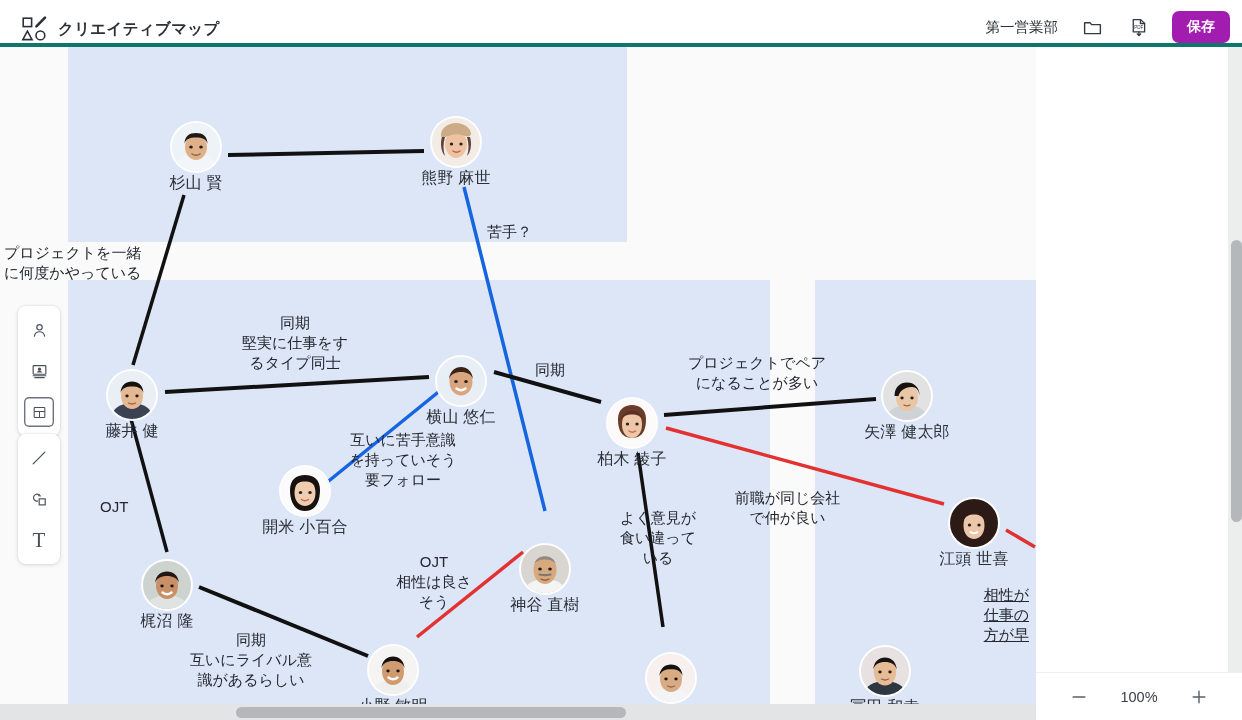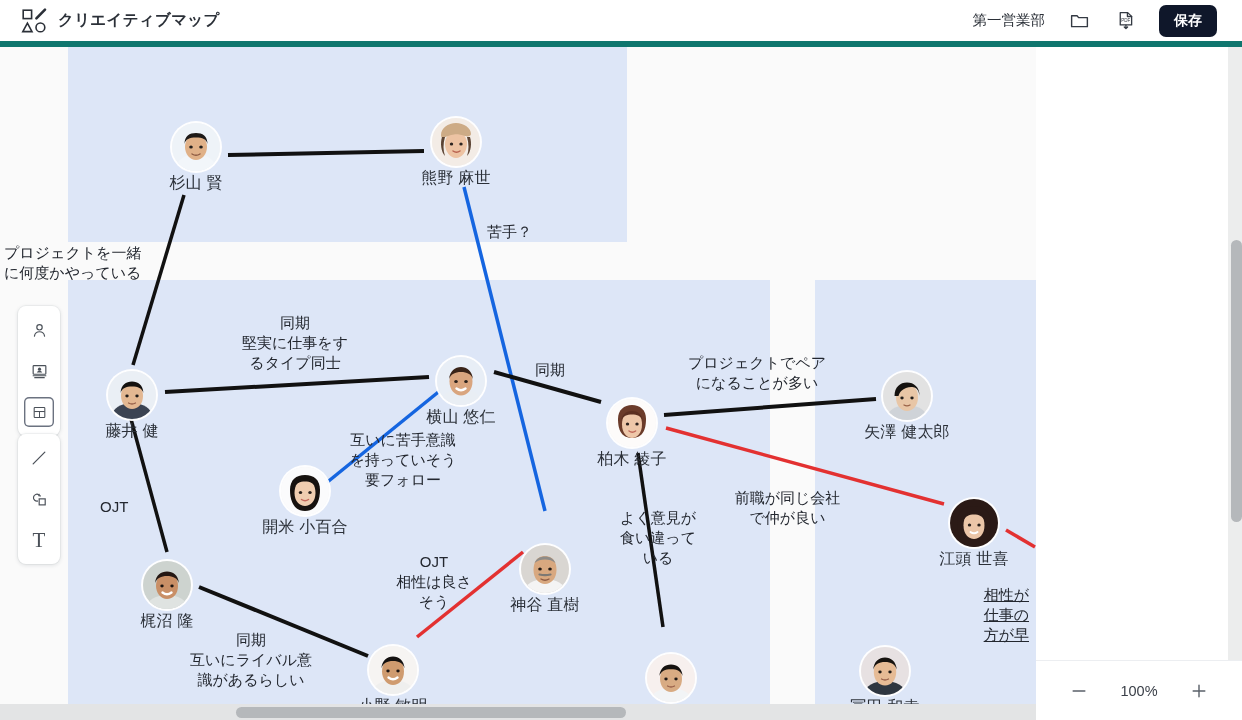--- a/index.html
+++ b/index.html
@@ -12,39 +12,39 @@
     -webkit-font-smoothing: antialiased;
   }
 
   
   #app { position: relative; width: 1242px; height: 720px; background: #fafafa; }
 
   .header {
     position: absolute; top: 0; left: 0;
     width: 1242px; height: 47px;
     background: #ffffff;
-    border-bottom: 6px solid #0f766e;
-    display: flex; align-items: center;
+    border-bottom: 4px solid #0f766e;
+    display: flex; align-items: flex-end;
     z-index: 40;
   }
   .brand { display: flex; align-items: center; gap: 10px; padding-left: 20px; }
   .brand-logo { width: 28px; height: 28px; display: block; }
   .brand-title {
     font-size: 15.5px; font-weight: 700; color: #2b3038;
     letter-spacing: .3px; white-space: nowrap;
   }
   .header-right {
     margin-left: auto; display: flex; align-items: center;
-    gap: 22px; padding-right: 25px;
+    gap: 22px; padding-right: 12px;
   }
   .dept-name { font-size: 14.5px; color: #2b3038; font-weight: 400; white-space: nowrap; }
   .hicon { width: 24px; height: 24px; display: flex; align-items: center; justify-content: center; cursor: pointer; }
   .hicon svg { display: block; }
   .save-btn {
-    background: #0f172a; color: #fff;
+    background: #a21caf; color: #fff;
     font-size: 14px; font-weight: 700;
     border: none; border-radius: 7px;
     padding: 7px 15px; cursor: pointer;
     font-family: inherit; white-space: nowrap;
   }
 
   
   .canvas {
     position: absolute; top: 47px; left: 0;
     width: 1242px; height: 673px;
@@ -125,21 +125,21 @@
     cursor: pointer;
   }
 
   
   .right-pane {
     position: absolute; right: 0; top: 47px;
     width: 206px; height: 673px; background: #ffffff; z-index: 20;
   }
   .zoom-bar {
     position: absolute; right: 0; bottom: 0;
-    width: 206px; height: 60px;
+    width: 206px; height: 48px;
     background: #fff; border-top: 1px solid #eceef1;
     display: flex; align-items: center; justify-content: center;
     gap: 26px; z-index: 35;
   }
   .zoom-btn {
     width: 26px; height: 26px; display: flex; align-items: center; justify-content: center;
     cursor: pointer; color: #5a6069;
   }
   .zoom-val { font-size: 14.5px; color: #3b4049; min-width: 42px; text-align: center; }
 </style>

